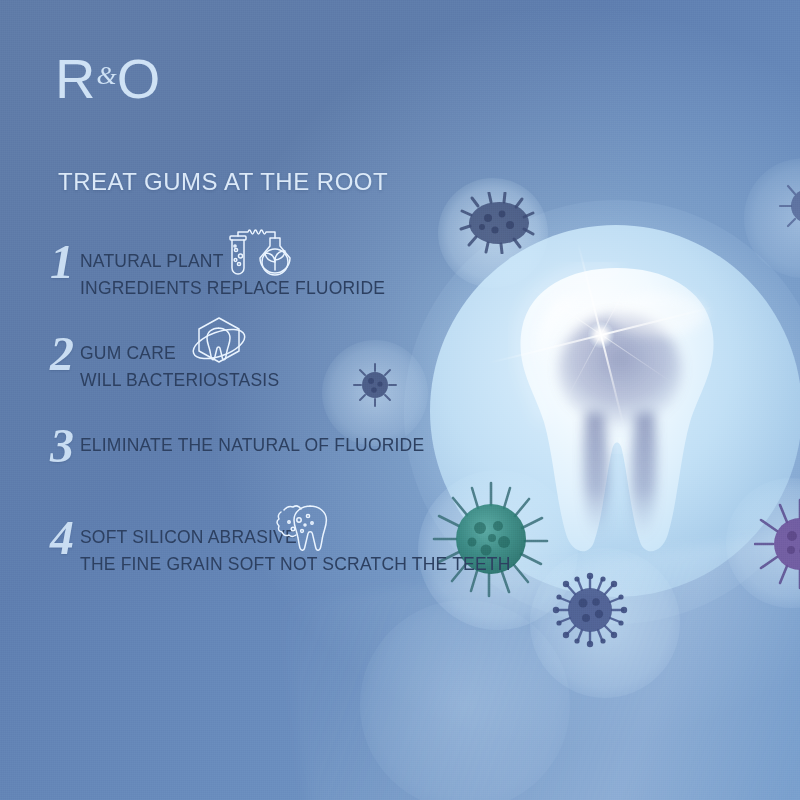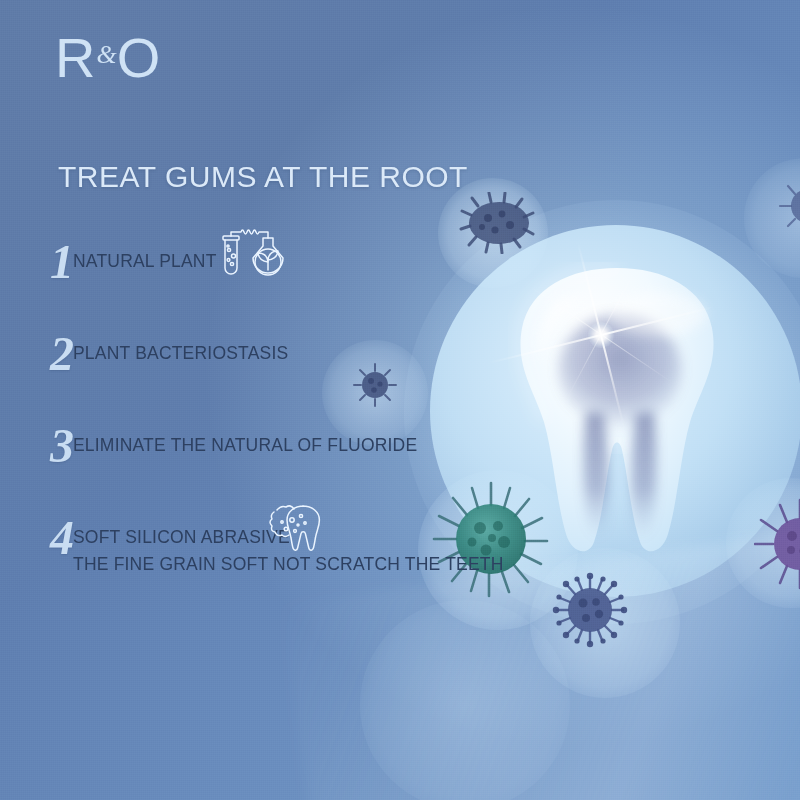--- a/index.html
+++ b/index.html
@@ -29,41 +29,41 @@
     opacity: .30;
     background-image:
       repeating-linear-gradient(0deg, rgba(255,255,255,.045) 0 1px, rgba(0,0,0,.035) 1px 2px),
       repeating-linear-gradient(90deg, rgba(255,255,255,.04) 0 1px, rgba(0,0,0,.03) 1px 2px);
     mix-blend-mode: overlay;
   }
 
   
   #logo {
     position: absolute;
-    left: 55px; top: 30px;
+    left: 55px; top: 51px;
     font-family: "Liberation Sans", sans-serif;
     font-size: 56px;
     font-weight: 300;
     letter-spacing: 1px;
     color: #cfe2f5;
     line-height: 1;
   }
   #logo .amp {
     font-size: 26px;
     vertical-align: 14px;
     font-family: "Liberation Serif", serif;
     font-style: italic;
     letter-spacing: 0;
   }
 
   
   #headline {
     position: absolute;
-    left: 58px; top: 140px;
-    font-size: 30px;
+    left: 58px; top: 152px;
+    font-size: 24px;
     font-weight: 500;
     letter-spacing: .5px;
     color: #dbe9f8;
     white-space: nowrap;
     text-shadow: 0 1px 3px rgba(30,55,95,.25);
     text-align: right;
   }
 
   
   #features {
@@ -83,21 +83,21 @@
     font-family: "Liberation Serif", serif;
     font-size: 48px;
     font-weight: 700;
     font-style: italic;
     line-height: 1;
     color: #c9ddf2;
     text-align: left;
     text-shadow: 0 1px 2px rgba(40,65,105,.22);
   }
   .feature .txt {
-    margin-left: 23px;
+    margin-left: 30px;
     padding-top: 16px;
   }
   .feature .line {
     color: #2d4061;
     font-size: 17.5px;
     letter-spacing: .2px;
     line-height: 1.55;
     white-space: nowrap;
   }
   .feature .line1 { position: relative; display: inline-block; }
@@ -492,27 +492,41 @@
               <circle cx="13" cy="20" r="1.1"></circle>
 
               <path d="M48 12 h10 v8 l10 12 a14 14 0 1 1 -30 0 l10 -12 z"></path>
               <circle cx="53" cy="36" r="13"></circle>
               <path d="M53 44 V32"></path>
               <path d="M53 36 q-9 -1 -10 -9 q9 0 10 9z"></path>
               <path d="M53 34 q9 -1 10 -9 q-9 0 -10 9z"></path>
             </svg>
           </span>
         </div>
+        <div class="line">INGREDIENTS REPLACE FLUORIDE</div>
       </div>
     </div>
 
     <div class="feature" id="f2">
       <div class="num">2</div>
       <div class="txt">
-        <div class="line">PLANT BACTERIOSTASIS</div>
+        <div class="line line1">
+          <span>GUM CARE</span>
+          <span class="ficon">
+            <svg viewBox="0 0 62 56" xmlns="http://www.w3.org/2000/svg" fill="none" stroke="currentColor" stroke-width="1.5" stroke-linecap="round" stroke-linejoin="round">
+
+              <path d="M31 4 L51 15 V37 L31 48 L11 37 V15 Z"></path>
+
+              <ellipse cx="31" cy="30" rx="27" ry="12" transform="rotate(-20 31 30)"></ellipse>
+
+              <path d="M31 14 c-7 0-12 4-12 10 c0 5 2 8 3 13 c.6 3 1 6 1.6 7.6 c.6 1.6 2.6 1.4 3-.4 l2.4-10 c.4-1.6 2.6-1.6 3 0 l2.4 10 c.4 1.8 2.4 2 3 .4 c.6-1.6 1-4.6 1.6-7.6 c1-5 3-8 3-13 c0-6-5-10-12-10z"></path>
+            </svg>
+          </span>
+        </div>
+        <div class="line">WILL BACTERIOSTASIS</div>
       </div>
     </div>
 
     <div class="feature" id="f3">
       <div class="num">3</div>
       <div class="txt">
         <div class="line">ELIMINATE THE NATURAL OF FLUORIDE</div>
       </div>
     </div>
 

